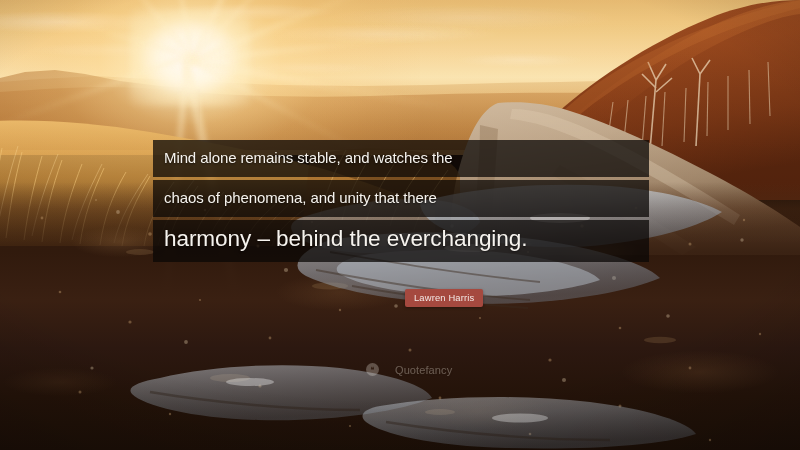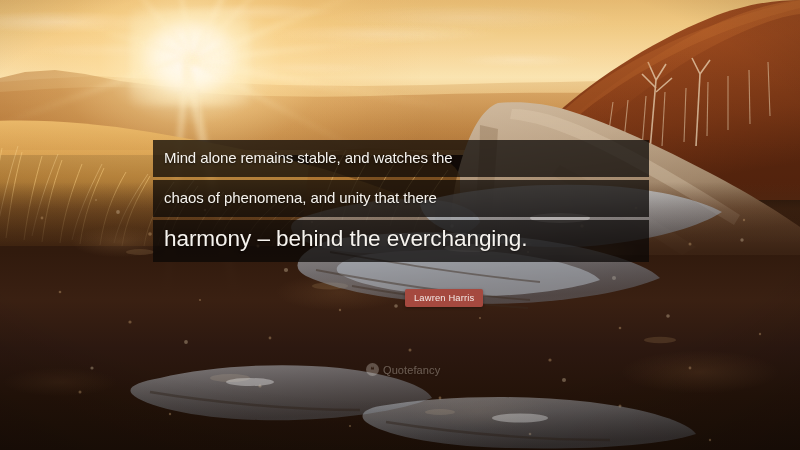--- a/index.html
+++ b/index.html
@@ -194,21 +194,21 @@
     box-shadow:0 1px 3px rgba(0,0,0,.35);
     margin-left:42px;
   }
 
   
   .watermark {
     position:absolute;
     left:366px; top:363px;
     display:flex;
     align-items:center;
-    gap:4px;
+    gap:16px;
     opacity:.34;
     z-index:21;
   }
   .wm-mark {
     width:13px; height:13px;
     border-radius:50%;
     background:rgba(235,228,218,.85);
     color:#4a3526;
     font-size:7px;
     font-weight:bold;

